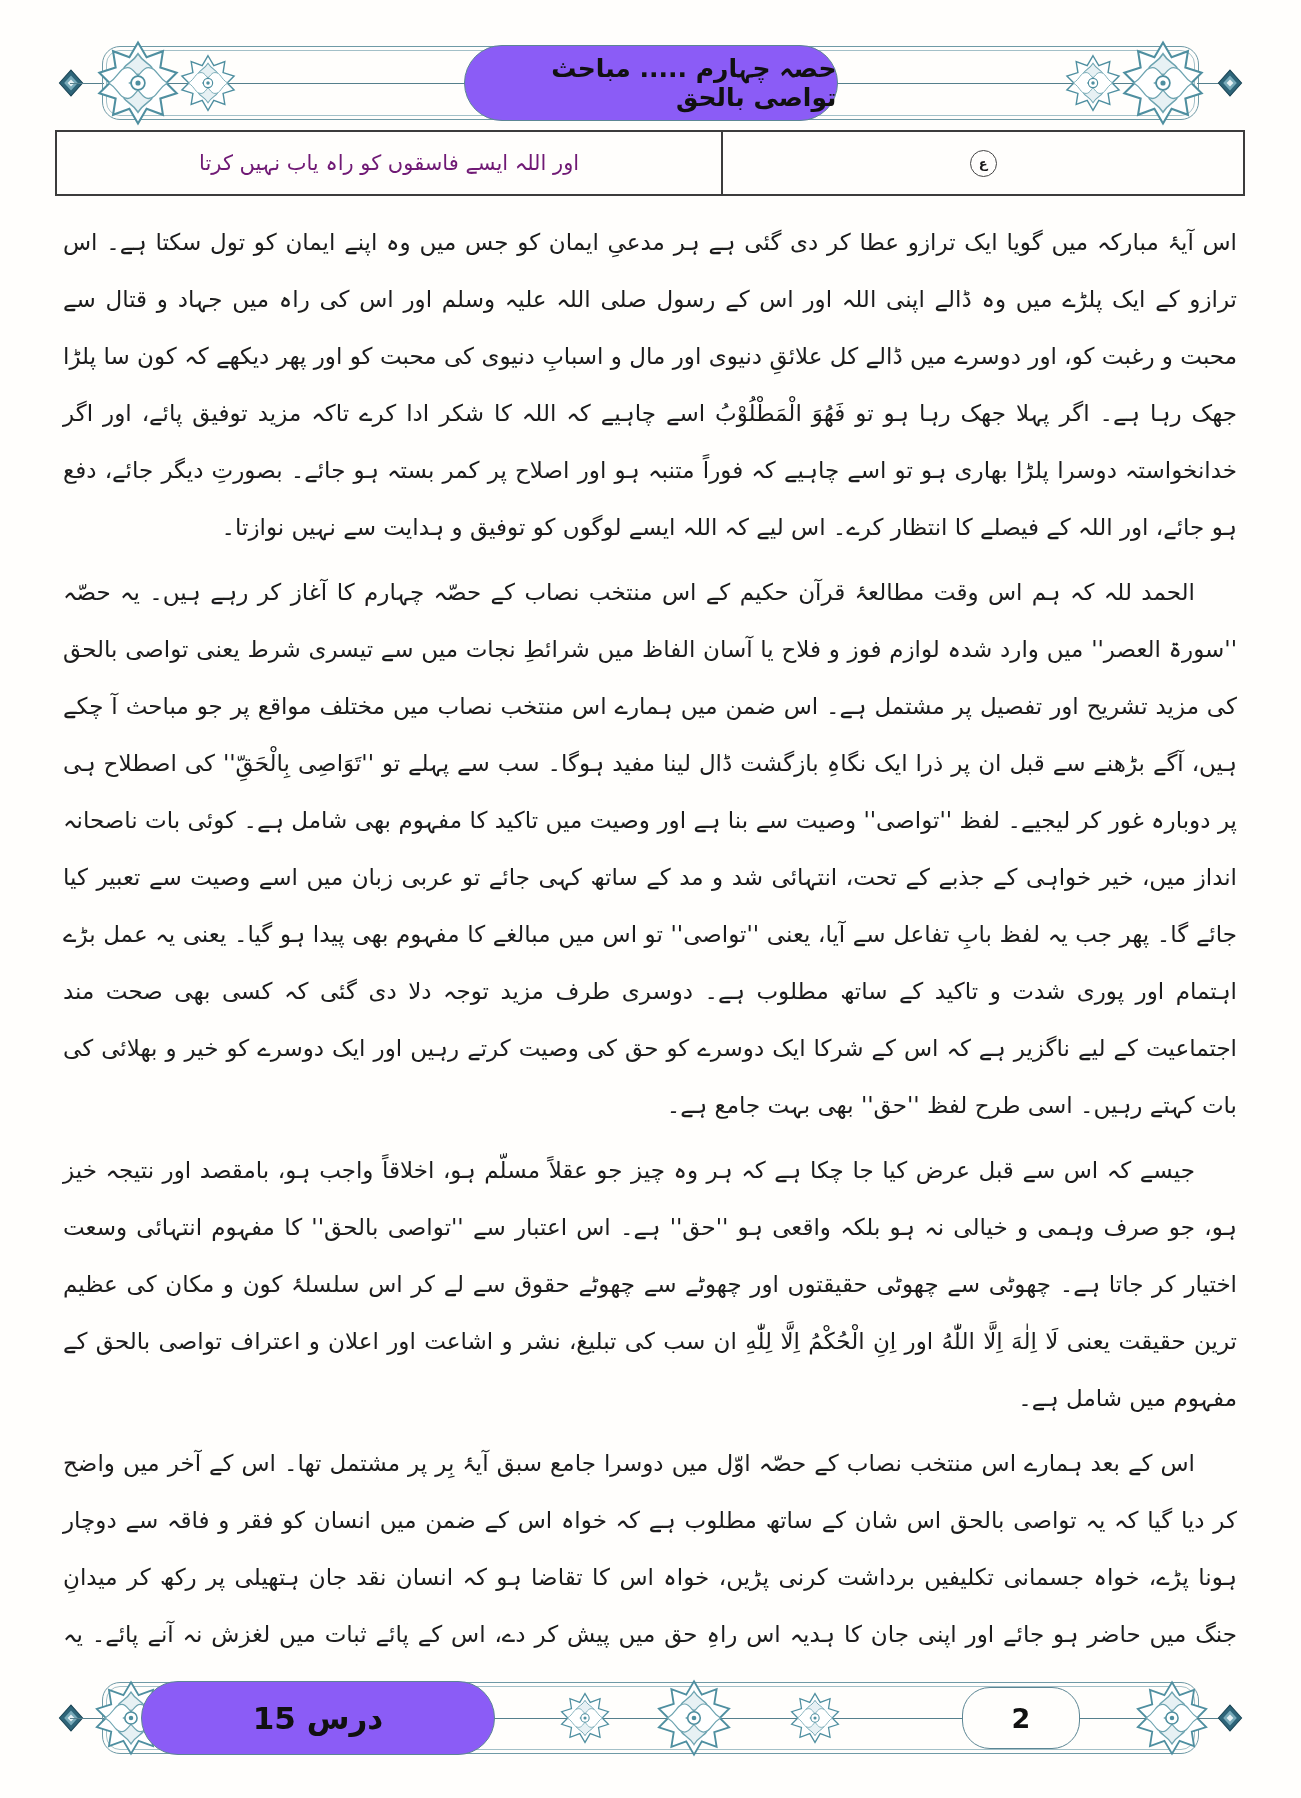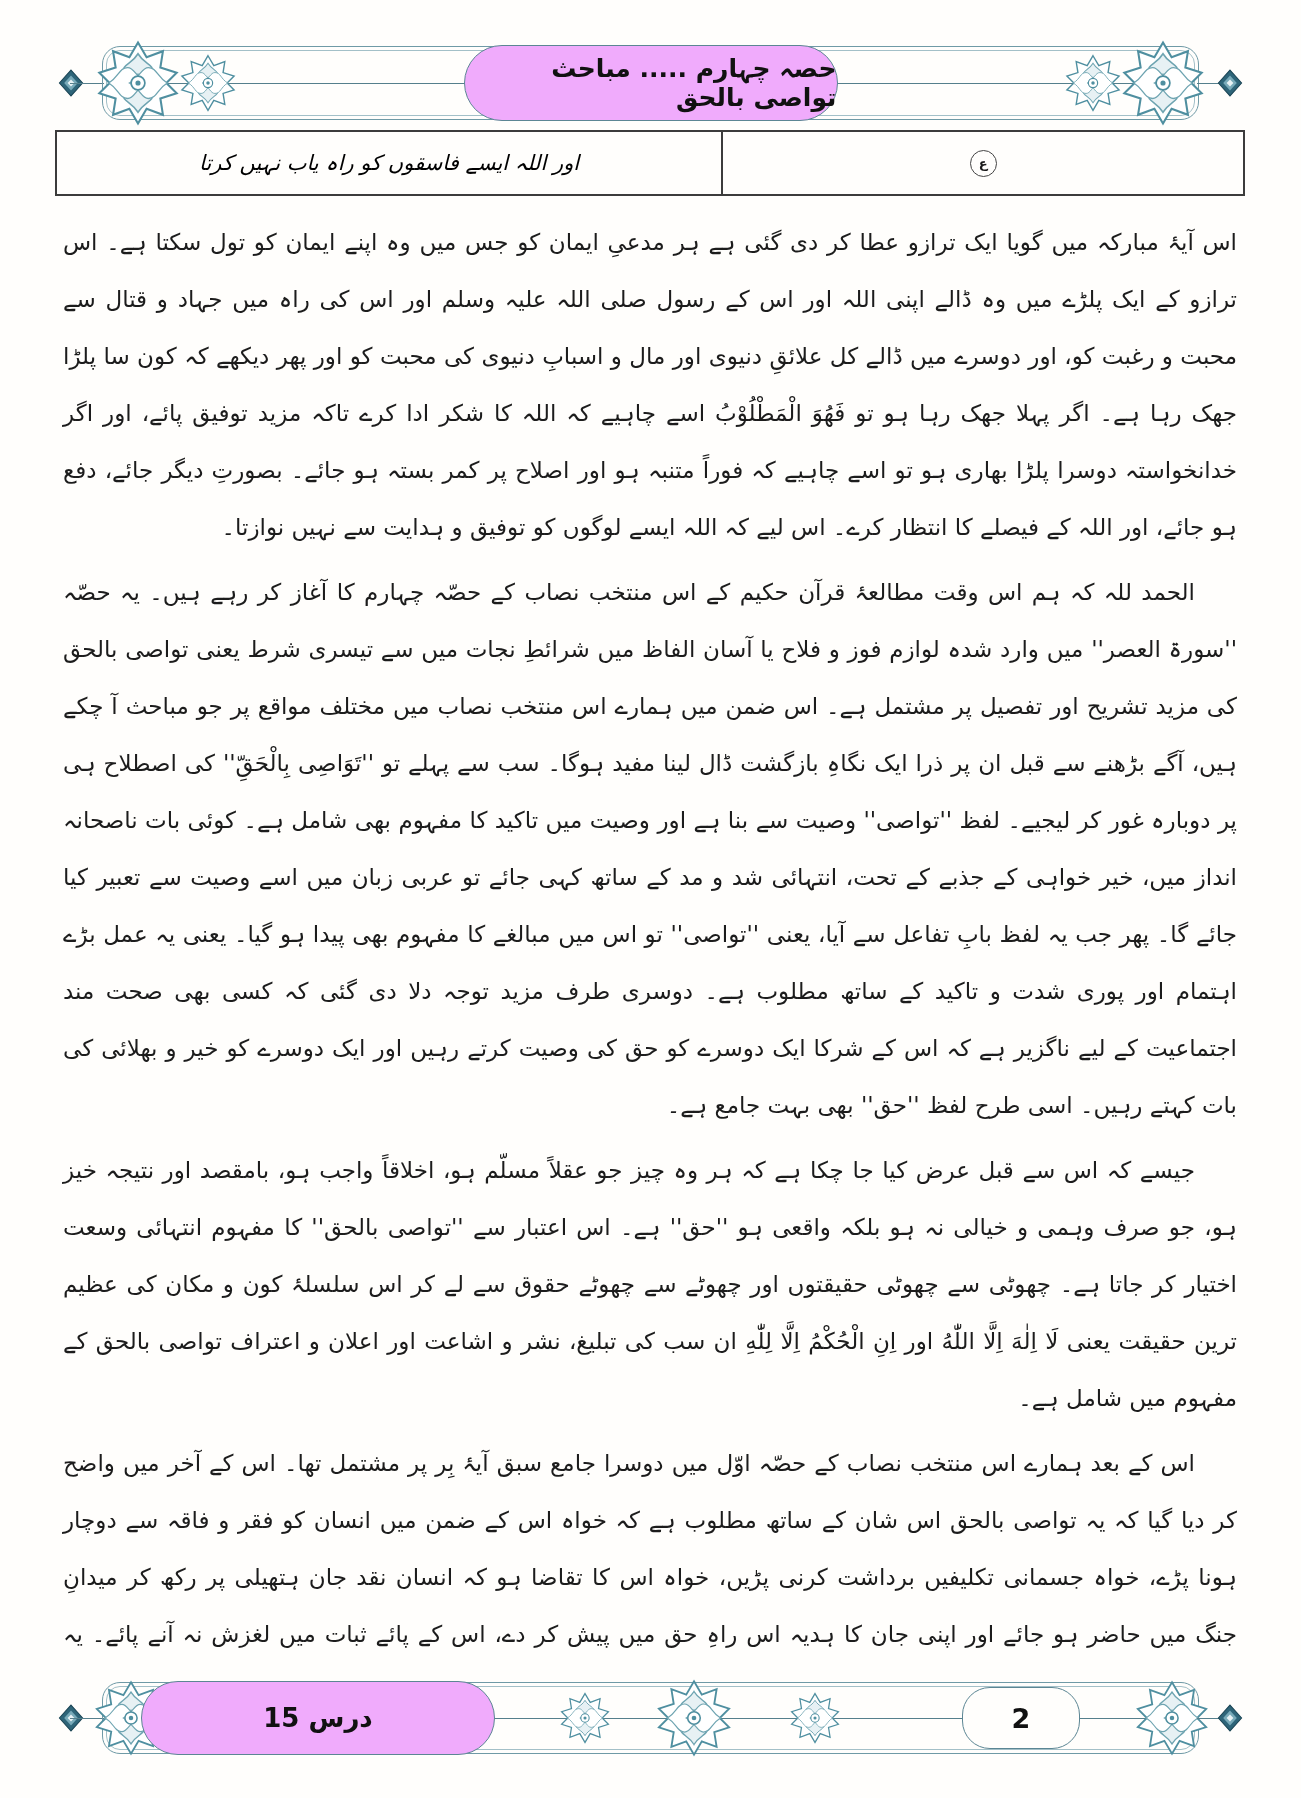--- a/index.html
+++ b/index.html
@@ -40,28 +40,28 @@
   .med{position:absolute;top:50%;transform:translateY(-50%);}
   .med svg{width:100%;height:100%;display:block;}
 
   .m-big-l{left:-8px;width:86px;height:86px;}
   .m-sm-l{left:76px;width:58px;height:58px;}
   .m-big-r{right:-8px;width:86px;height:86px;}
   .m-sm-r{right:76px;width:58px;height:58px;}
 
   .cartouche{
     position:absolute;top:-2px;bottom:-2px;
-    border:1.3px solid #5c8694;border-radius:42px;background:#f0abfc;
+    border:1.3px solid #5c8694;border-radius:42px;background:#8b5cf6;
     display:flex;align-items:center;justify-content:center;
     z-index:3;font-weight:bold;
   }
   .title-cartouche{left:50%;transform:translateX(-50%);width:372px;font-size:25px;color:#111;}
 
   
-  .lesson-cartouche{left:38px;width:352px;font-size:26px;color:#111;}
+  .lesson-cartouche{left:38px;width:352px;font-size:31px;color:#111;}
   .fm-left{left:-10px;width:76px;height:76px;}
   .fm-right{right:-12px;width:76px;height:76px;}
   .fm-c1{left:calc(44% - 26px);width:52px;height:52px;}
   .fm-c2{left:calc(54% - 39px);width:78px;height:78px;}
   .fm-c3{left:calc(65% - 26px);width:52px;height:52px;}
   .page-number-panel{
     position:absolute;top:4px;bottom:4px;right:118px;width:116px;
     border:1.2px solid #5c8694;border-radius:28px;background:#fffefc;
     display:flex;align-items:center;justify-content:center;
     font-size:27px;font-weight:bold;z-index:3;color:#111;
@@ -71,21 +71,21 @@
   .verse-box{
     position:absolute;top:130px;left:55px;width:1190px;height:66px;
     border:2px solid #3c3c3c;display:flex;direction:rtl;background:#fffefc;
     box-sizing:border-box;
   }
   .verse-cell{display:flex;align-items:center;justify-content:center;box-sizing:border-box;}
   .verse-arabic{
     flex:0 0 44%;border-left:2px solid #3c3c3c;
     font-size:27px;font-weight:bold;color:#1a1a1a;gap:10px;
   }
-  .verse-translation{flex:1;font-size:21px;color:#000000;font-style:italic;}
+  .verse-translation{flex:1;font-size:21px;color:#701a75;}
   .ayah-mark{
     display:inline-flex;width:25px;height:25px;border:1.5px solid #444;border-radius:50%;
     align-items:center;justify-content:center;font-size:13px;font-weight:bold;flex:0 0 auto;
   }
 
   
   .body-text{
     position:absolute;top:206px;left:55px;width:1190px;height:1448px;
     overflow:hidden;direction:rtl;text-align:justify;
     font-size:23px;line-height:57px;color:#1c1c1c;

